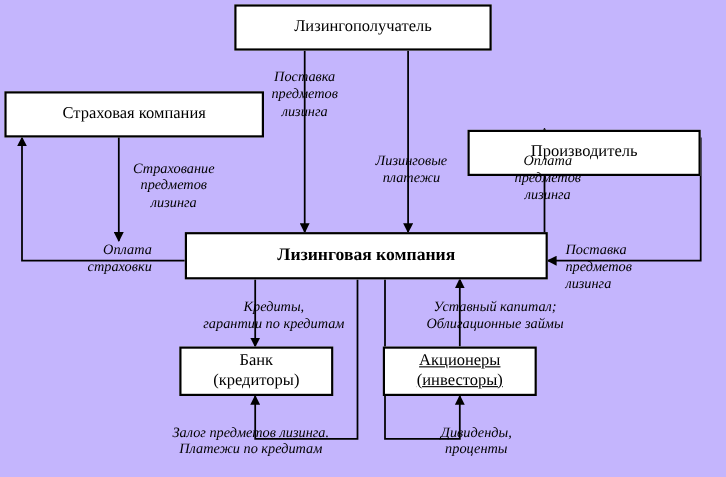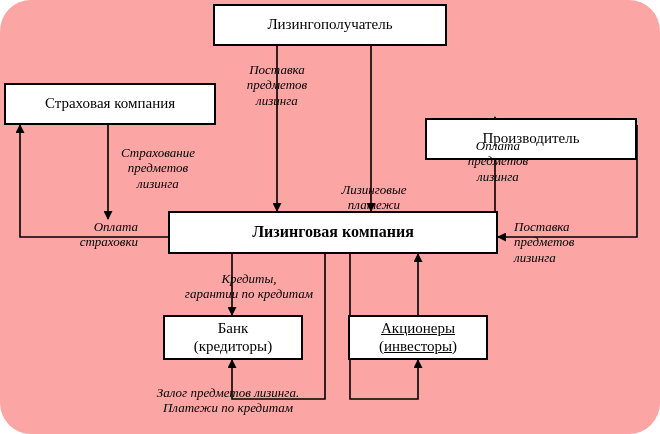--- a/index.html
+++ b/index.html
@@ -4,24 +4,23 @@
 <style>
   html, body {
     margin: 0;
     padding: 0;
     background: #ffffff;
   }
   #canvas {
     position: relative;
     width: 660px;
     height: 434px;
-    background: #fca5a5;
+    background: #c4b5fd;
     font-family: "Liberation Serif", serif;
     overflow: hidden;
-    border-radius: 31px;
   }
   .node {
     position: absolute;
     box-sizing: border-box;
     border: 2px solid #000000;
     background: #ffffff;
     display: flex;
     flex-direction: column;
     align-items: center;
     justify-content: center;
@@ -88,21 +87,21 @@
       <line x1="418" y1="315" x2="418" y2="254" marker-end="url(#arrow)"></line>
 
       <path d="M350 254 L350 399 L418 399 L418 360" marker-end="url(#arrow)"></path>
     </g>
   </svg>
 
   <div class="node" style="left:213px; top:4px; width:234px; height:42px;">
     <span>Лизингополучатель</span>
   </div>
 
-  <div class="node" style="left:4px; top:83px; width:212px; height:42px;text-align:right;">
+  <div class="node" style="left:4px; top:83px; width:236px; height:42px;text-align:right;">
     <span>Страховая компания</span>
   </div>
 
   <div class="node" style="left:425px; top:83px; width:212px; height:42px;margin-top:35px;">
     <span>Производитель</span>
   </div>
 
   <div class="node" style="left:163px; top:315px; width:140px; height:45px;">
     <span>Банк</span>
     <span>(кредиторы)</span>
@@ -118,35 +117,39 @@
   </div>
 
   <div class="lbl" style="left:216px; top:62px; width:122px;">Поставка
 предметов
 лизинга</div>
 
   <div class="lbl" style="left:93px; top:145px; width:130px;font-style:italic;">Страхование
 предметов
 лизинга</div>
 
-  <div class="lbl" style="left:320px; top:138px; width:108px;margin-top:44px;">Лизинговые
+  <div class="lbl" style="left:320px; top:138px; width:108px;">Лизинговые
 платежи</div>
 
   <div class="lbl" style="left:443px; top:138px; width:110px;">Оплата
 предметов
 лизинга</div>
 
   <div class="lbl right" style="left:28px; top:219px; width:110px;">Оплата
 страховки</div>
 
   <div class="lbl left" style="left:514px; top:219px; width:120px;">Поставка
 предметов
 лизинга</div>
 
   <div class="lbl" style="left:154px; top:271px; width:190px;">Кредиты,
 гарантии по кредитам</div>
 
+  <div class="lbl" style="left:347px; top:271px; width:206px;">Уставный капитал;
+Облигационные займы</div>
 
   <div class="lbl" style="left:116px; top:385px; width:224px;">Залог предметов лизинга.
 Платежи по кредитам</div>
 
+  <div class="lbl" style="left:360px; top:385px; width:146px;">Дивиденды,
+проценты</div>
 
 </div>
 
 </body></html>

